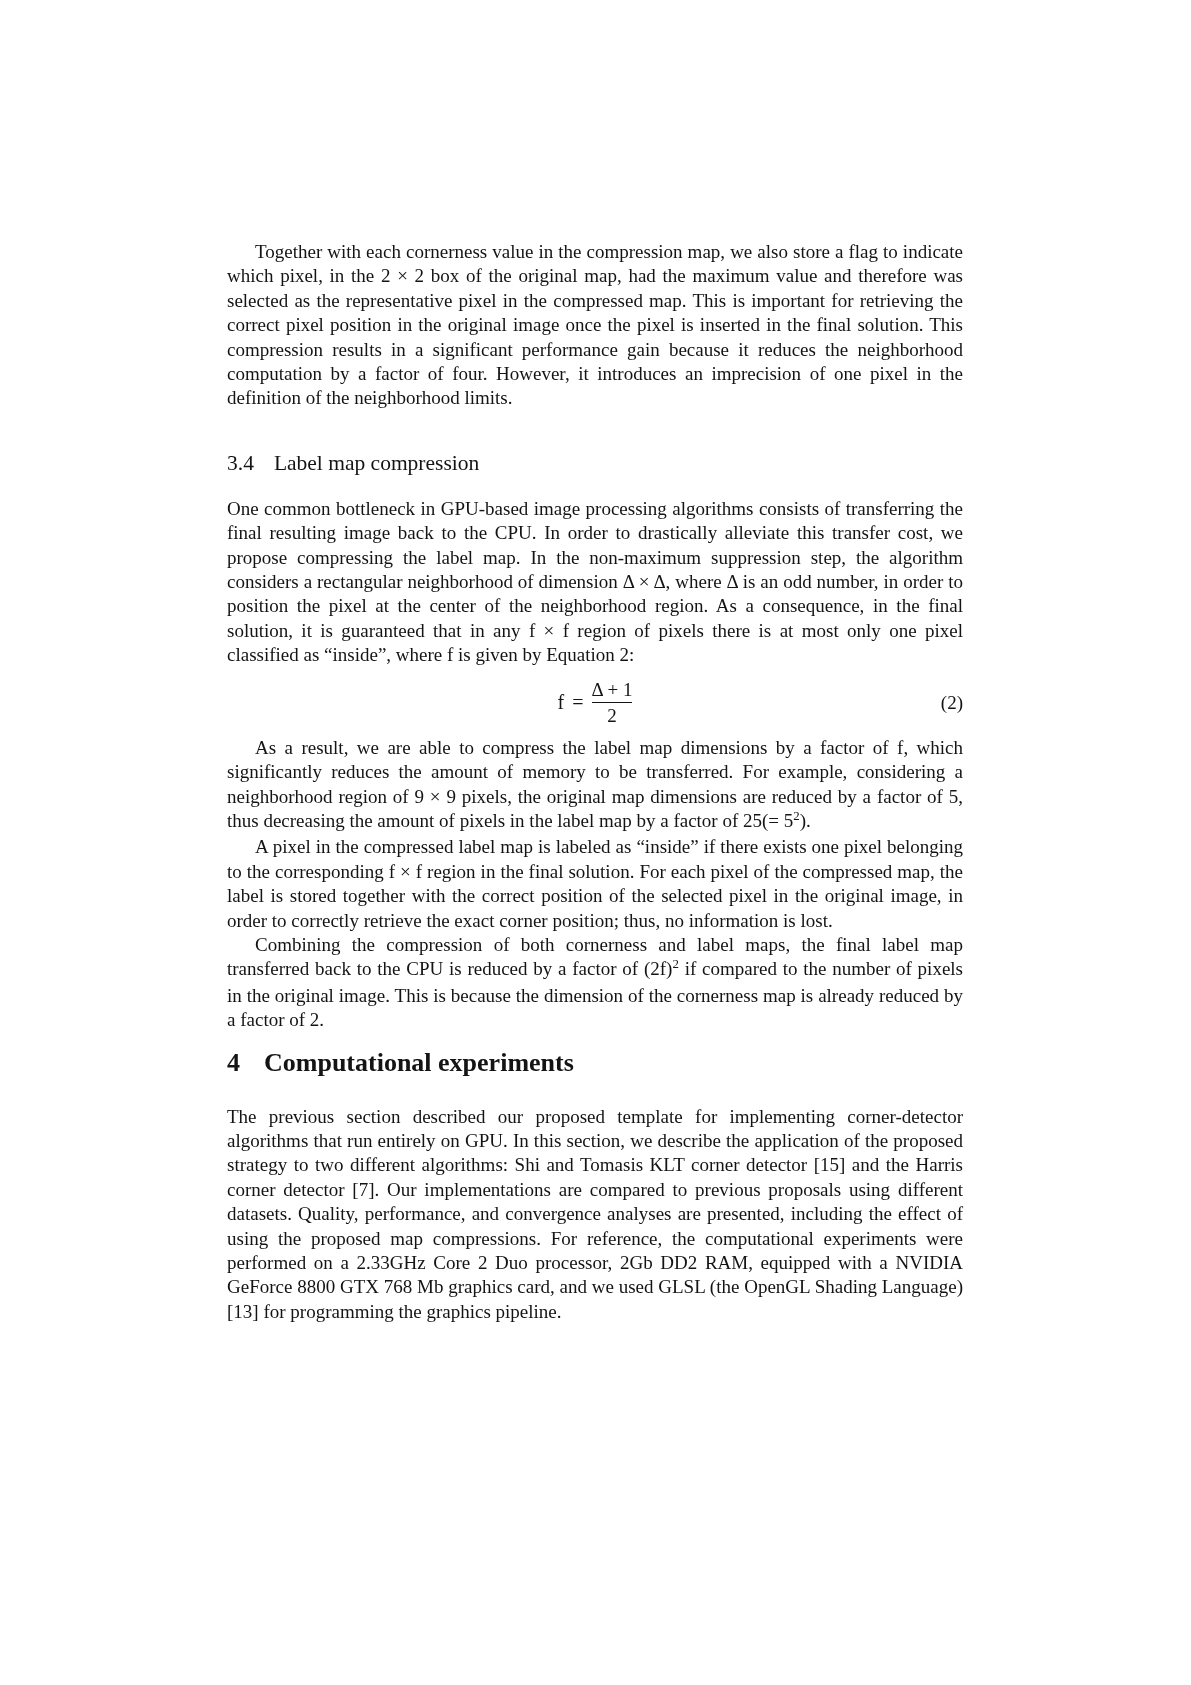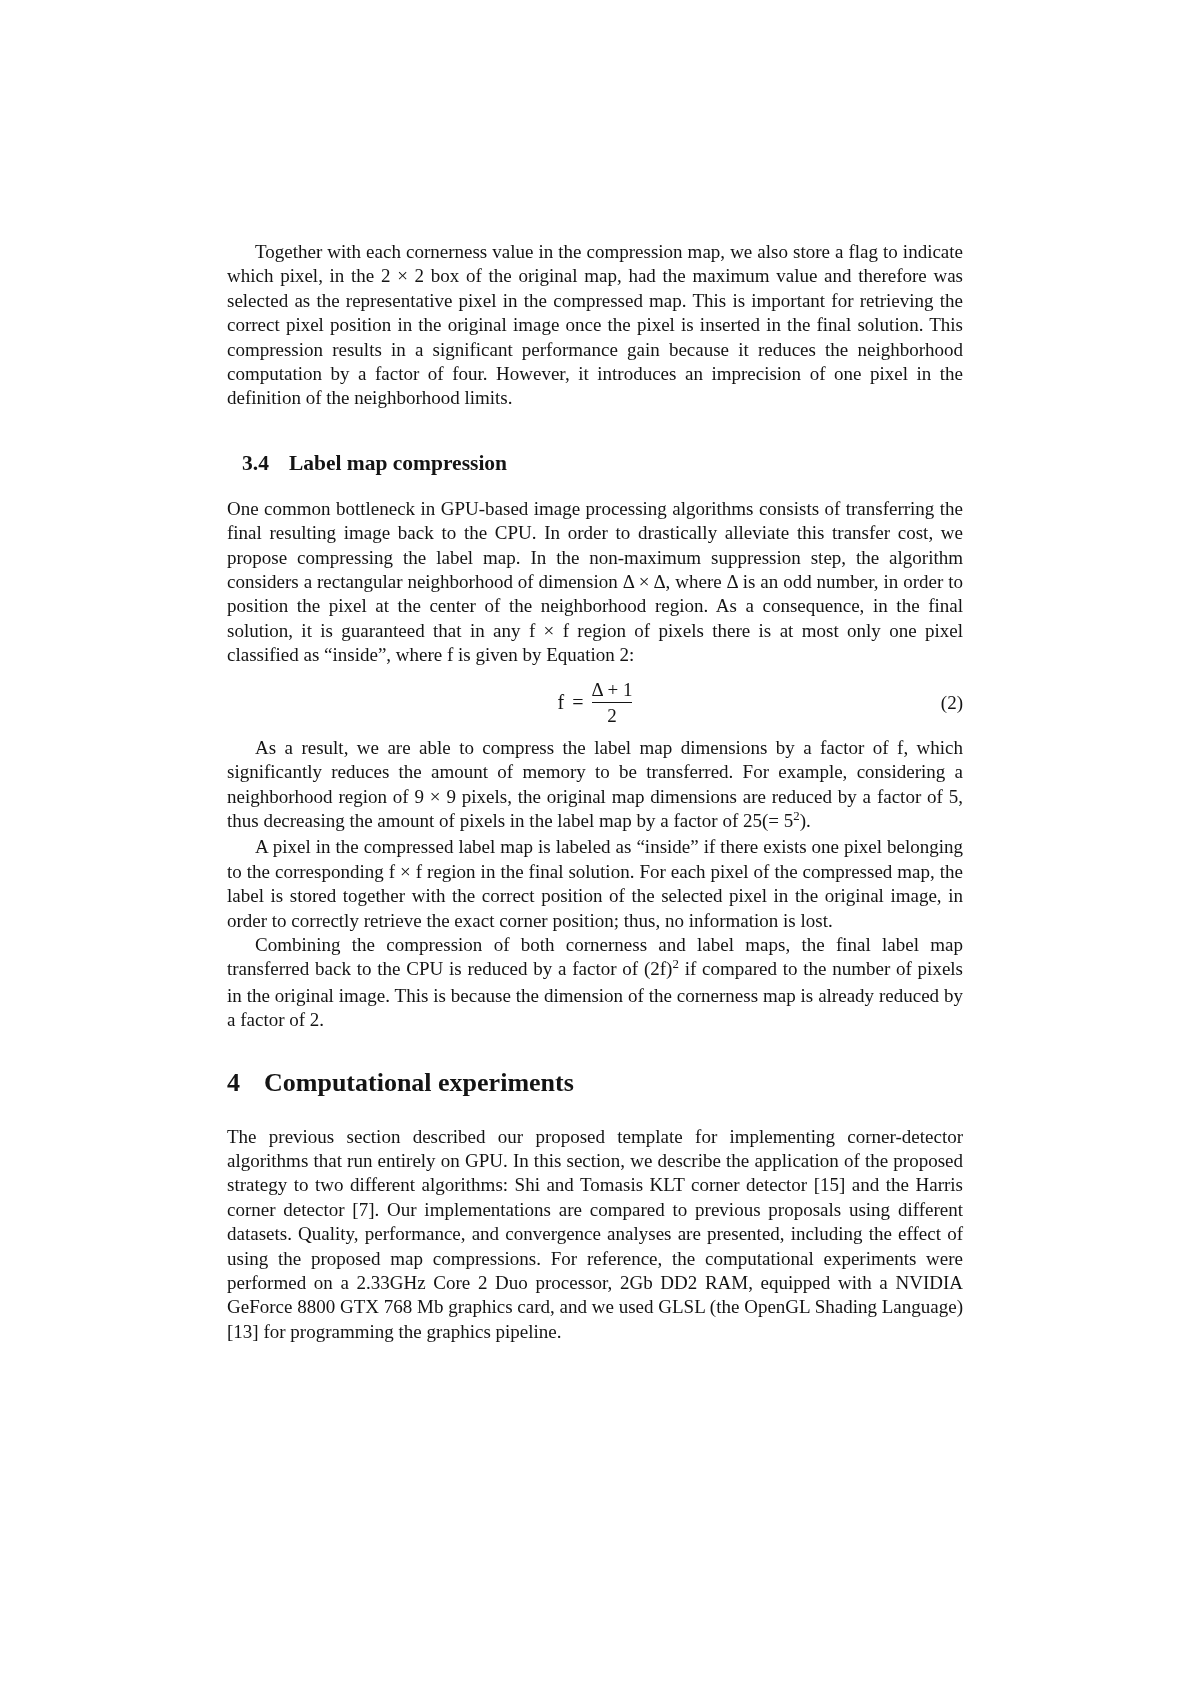--- a/index.html
+++ b/index.html
@@ -22,28 +22,28 @@
     margin: 0;
     font-size: 19px;
     line-height: 24.4px;
     text-align: justify;
     text-justify: inter-word;
   }
   p.indent { text-indent: 28px; }
   .run-i { }
   .run-sup { font-size: 68%; position: relative; top: -0.55em; }
   h2.sec2 {
-    margin: 39px 0 20px 15px;
+    margin: 39px 0 20px 0;
     font-size: 21.5px;
     line-height: 27px;
-    font-weight: bold;
+    font-weight: normal;
   }
   h2.sec2 .sec-num { margin-right: 20px; }
   h1.sec1 {
-    margin: 34px 0 26px 0;
+    margin: 14px 0 26px 0;
     font-size: 26px;
     line-height: 32px;
     font-weight: bold;
   }
   h1.sec1 .sec-num { margin-right: 24px; }
   .eq-row {
     position: relative;
     margin: 8px 0 6px 0;
     min-height: 54px;
     display: flex;

